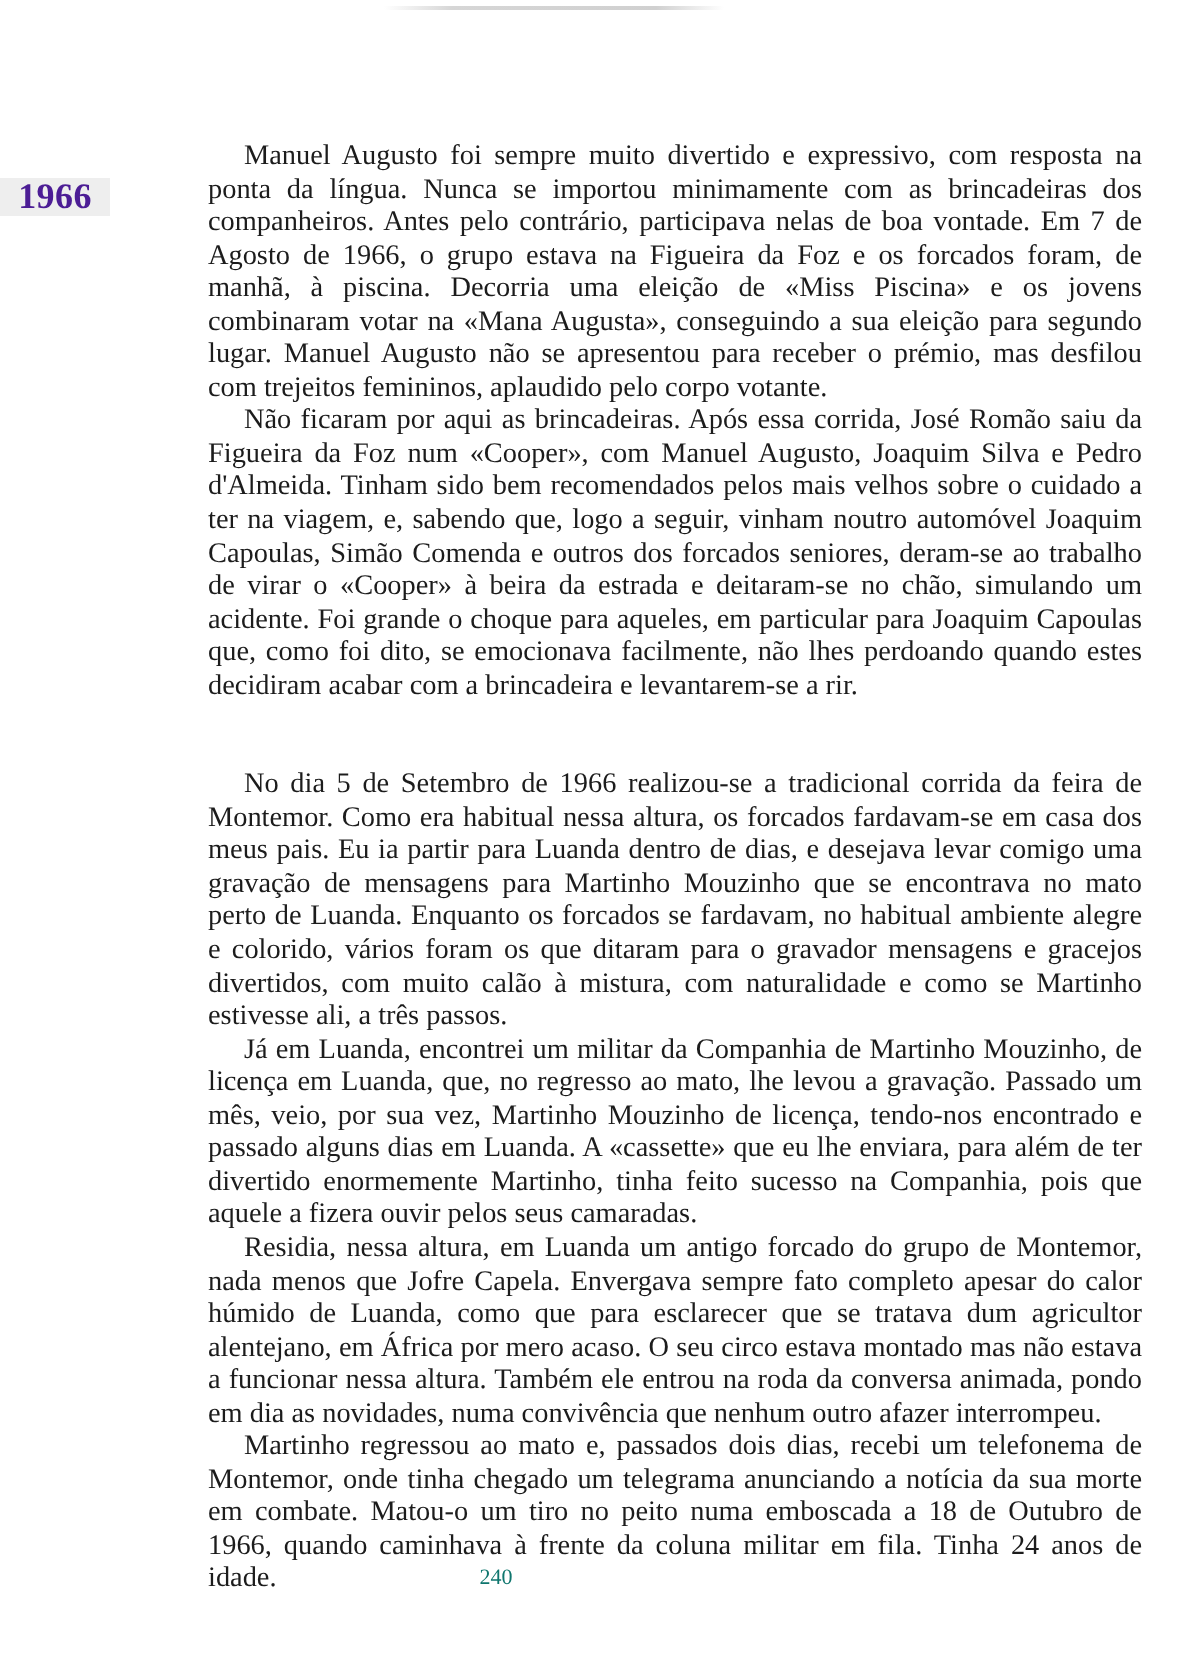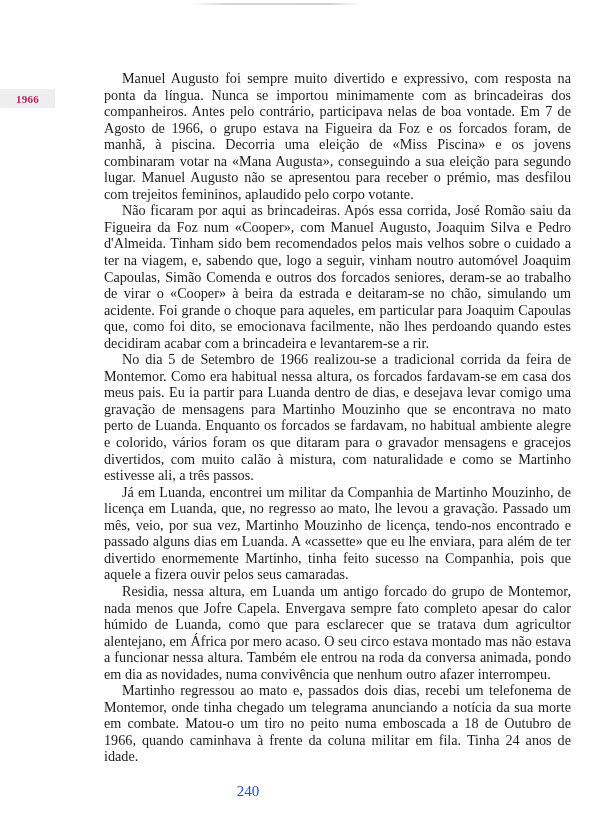--- a/index.html
+++ b/index.html
@@ -1,23 +1,23 @@
 <!DOCTYPE html>
 <html><head>
 <meta charset="utf-8">
 <style>
   html, body { margin: 0; padding: 0; background: #ffffff; }
   body { width: 600px; height: 839px; position: relative; overflow: hidden; font-family: "Liberation Serif", "DejaVu Serif", serif; color: #1c1c1c; }
   .top-rule { position: absolute; left: 192px; top: 3px; width: 170px; height: 2px; background: linear-gradient(to right, rgba(200,200,200,0), #d6d6d6 20%, #d0d0d0 80%, rgba(200,200,200,0)); }
   .year-tag { position: absolute; left: 0; top: 89px; width: 55px; height: 19px; background: #eeeeee; display: flex; align-items: center; justify-content: center; }
-  .year-tag span { font-weight: bold; font-size: 11px; color: #be185d; letter-spacing: 0.2px; text-align: right; }
+  .year-tag span { font-weight: bold; font-size: 18px; color: #4c1d95; letter-spacing: 0.2px; text-align: right; }
   .body-text { position: absolute; left: 104px; top: 70px; width: 467px; }
   .para { margin: 0; font-size: 14.2px; line-height: 16.55px; text-align: justify; text-indent: 18px; hyphens: manual; }
-  .para.gap { margin-top: 0; }
-  .page-number { position: absolute; left: 0; width: 496px; top: 783px; text-align: center; font-size: 15px; color: #1d4ed8; }
+  .para.gap { margin-top: 33px; }
+  .page-number { position: absolute; left: 0; width: 496px; top: 783px; text-align: center; font-size: 11px; color: #0f766e; }
 </style>
 </head>
 <body>
 
 <div class="top-rule"></div>
 
 <div class="year-tag">
   <span>1966</span>
 </div>
 

